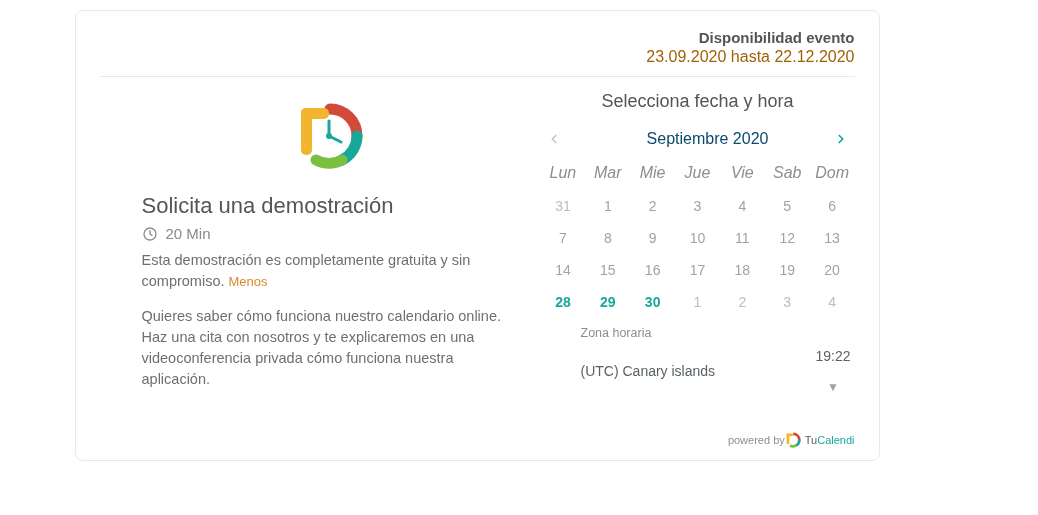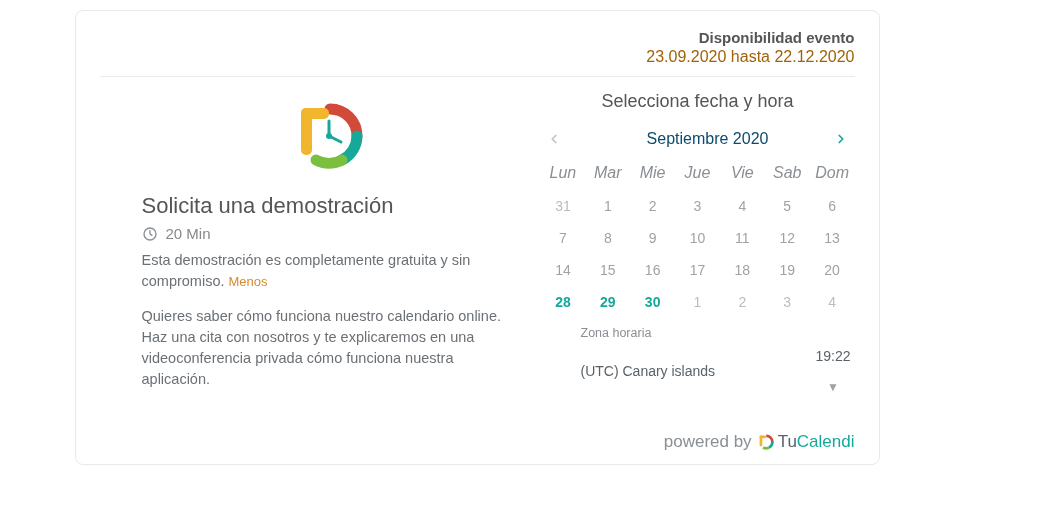--- a/index.html
+++ b/index.html
@@ -30,21 +30,21 @@
   .dt-cell { text-align:center; font-size:14px; padding:8px 0; }
   .dt-out { color:#b8bdc1; }
   .dt-dis { color:#9ea3a8; }
   .dt-avail { color:#16a89a; font-weight:700; cursor:pointer; }
   .tz-block { margin-top:8px;margin-left:40px; }
   .tz-label { font-size:12.5px; color:#8a8f94; margin-bottom:4px; }
   .tz-row { display:flex; align-items:center; justify-content:space-between; padding:4px 4px 2px 0; cursor:pointer; }
   .tz-name { font-size:14px; color:#5a6268; }
   .tz-time { font-size:14px; color:#5a6268; display:flex; align-items:center; gap:16px;flex-direction:column; }
   .tz-caret { color:#9ea3a8; font-size:12px; }
-  .powered { text-align:right; font-size:17px; color:#8a8f94; margin-top:28px; display:flex; justify-content:flex-end; align-items:center; gap:6px; }
+  .powered { text-align:right; font-size:11px; color:#8a8f94; margin-top:28px; display:flex; justify-content:flex-end; align-items:center; }
   .tc-brand { display:inline-flex; align-items:center; gap:4px; }
   .tc-tu { color:#5a6268; }
   .tc-cal { color:#16a89a; }
   svg { display:block; }
 </style>
 </head>
 <body>
 
 <div class="stage">
   <div class="card">

